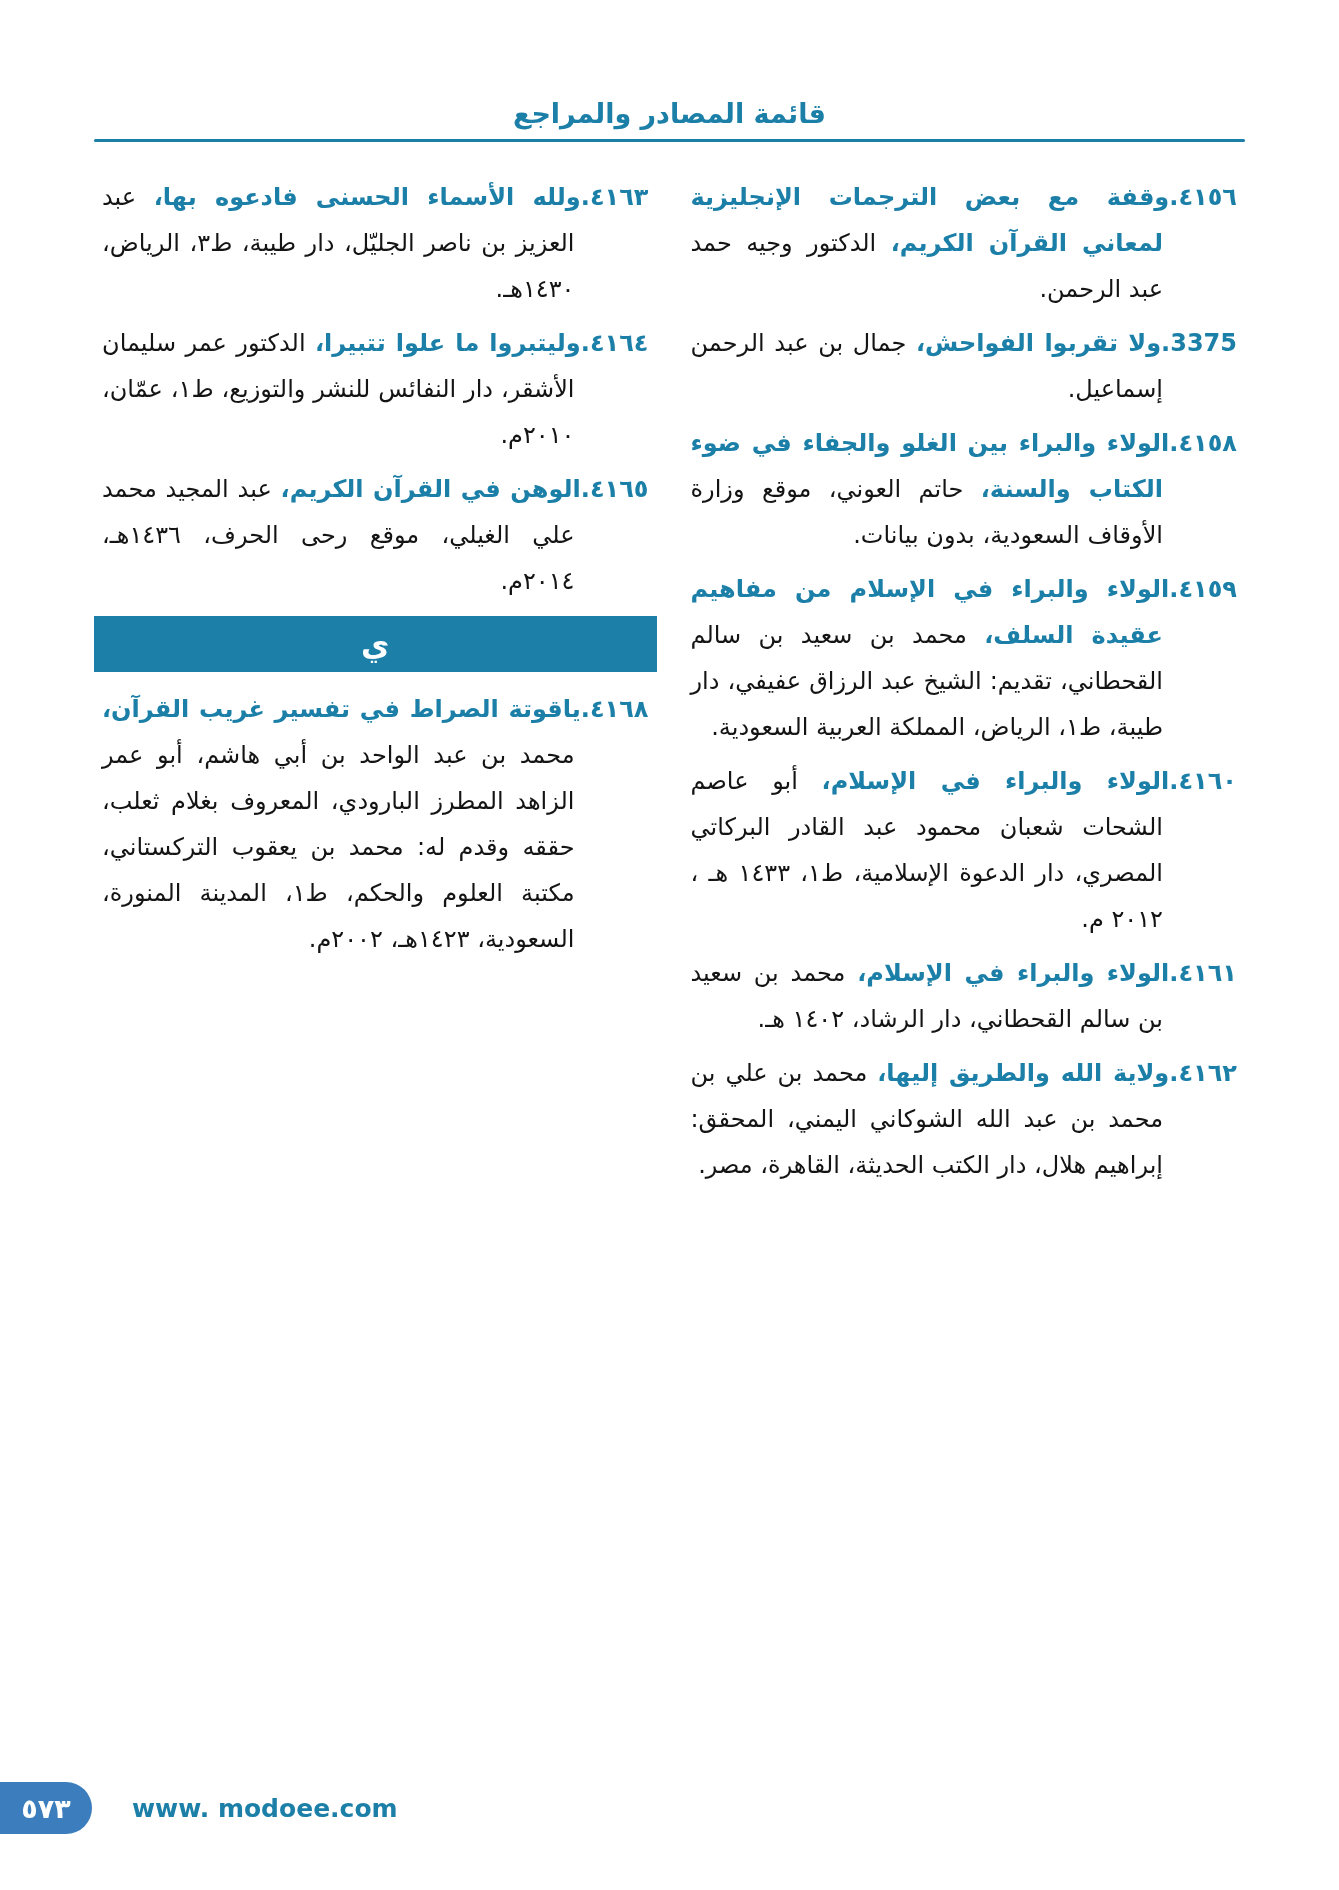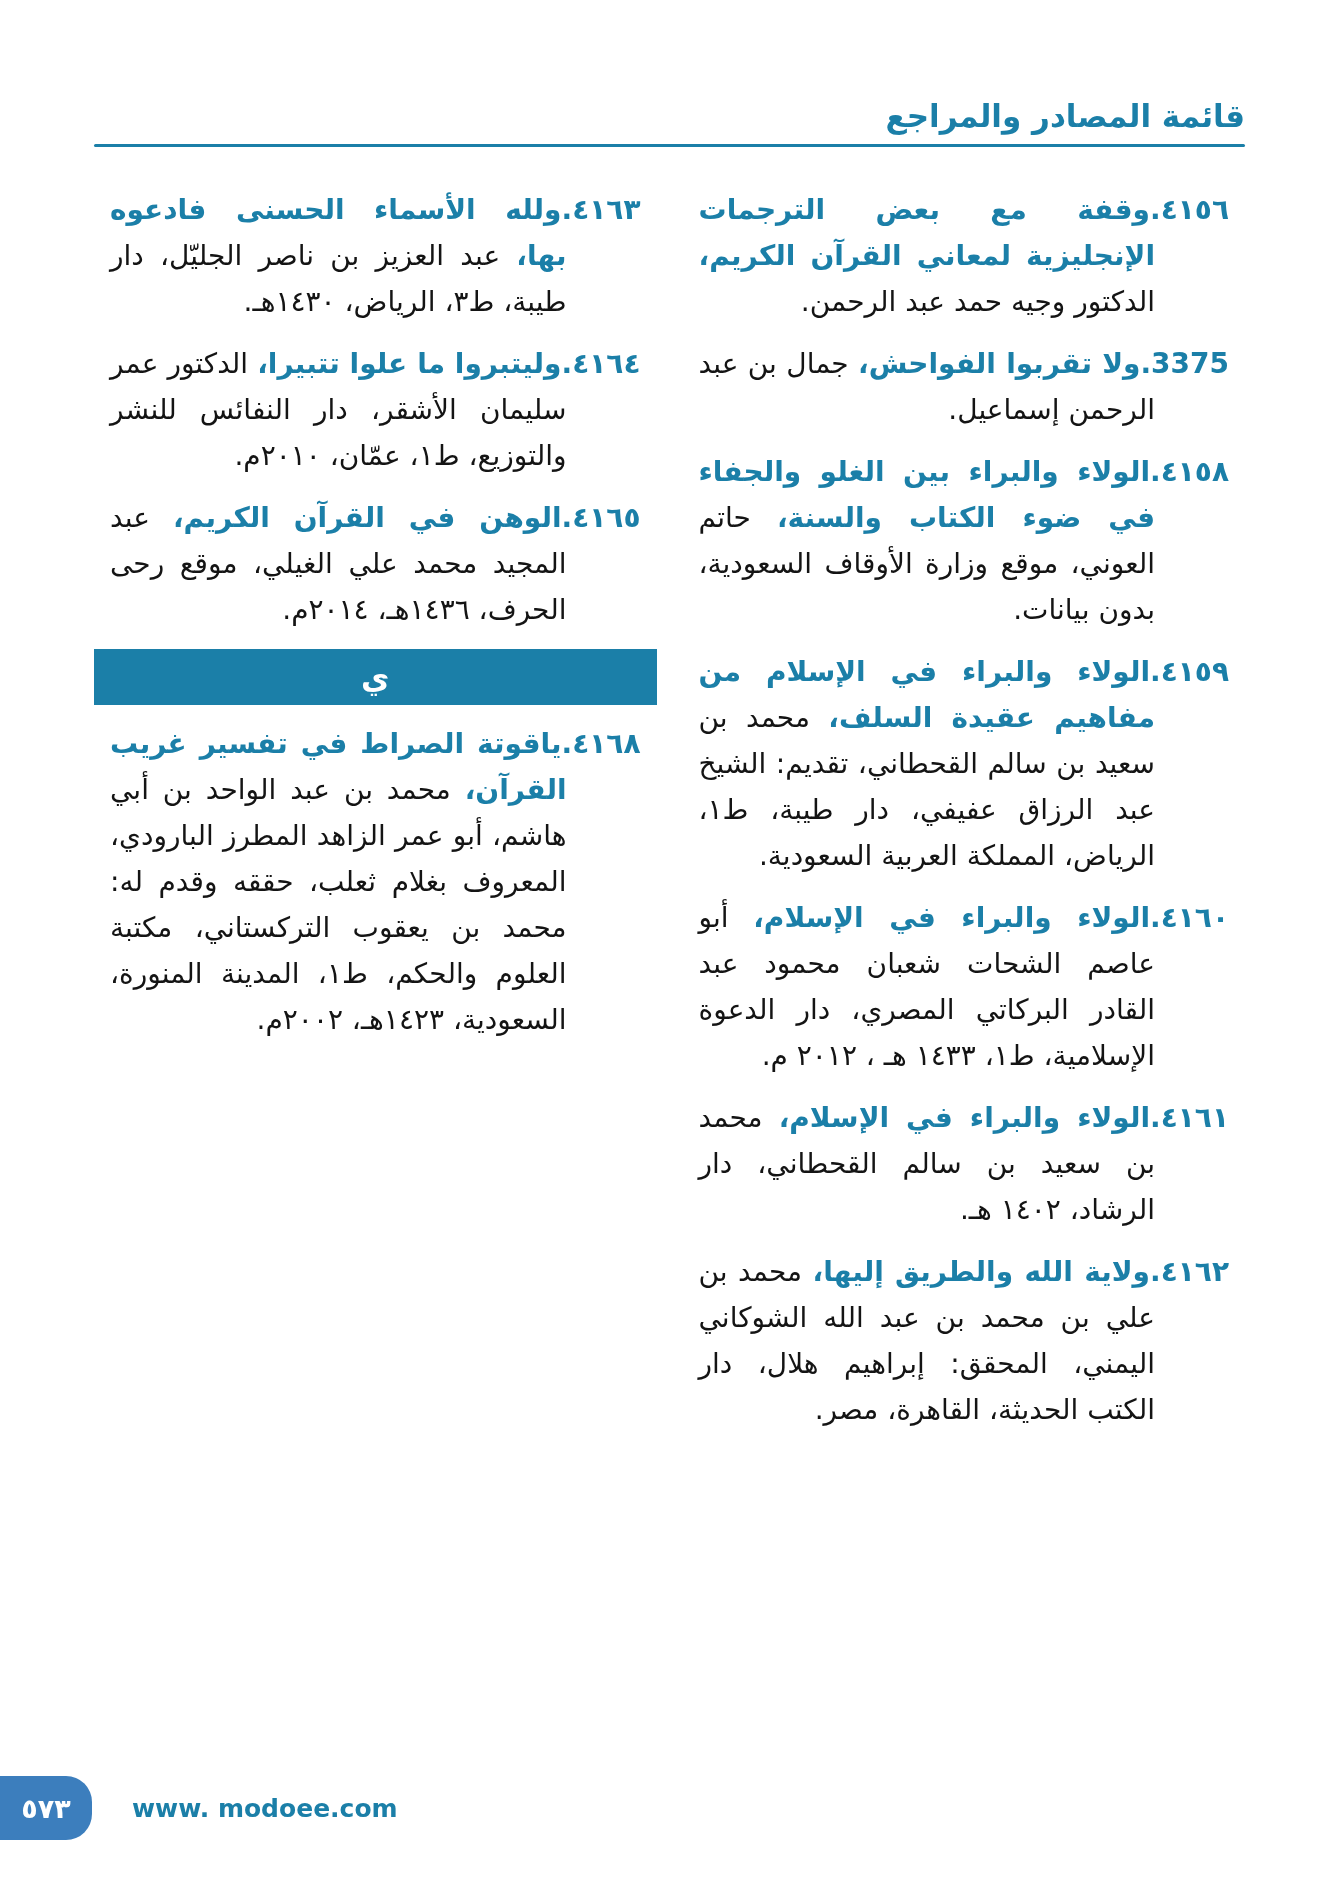--- a/index.html
+++ b/index.html
@@ -12,41 +12,41 @@
     width:1339px;height:1890px;
     background:#ffffff;
     position:relative;overflow:hidden;
     font-family:"DejaVu Sans", sans-serif;
     direction:rtl;
     color:#141414;
   }
   .page{position:absolute;inset:0;padding:0 94px;}
   .running-head{
     margin-top:98px;
-    text-align:right;
-    font-size:31px;
+    text-align:center;
+    font-size:27px;
     font-weight:bold;
     color:var(--accent);
   }
   .header-rule{
     height:3px;
     background:var(--accent);
     margin-top:10px;
     border-radius:2px;
   }
   .columns{
     display:flex;
     gap:26px;
     margin-top:24px;
     align-items:flex-start;
   }
   .col{flex:1 1 0;min-width:0;}
   .entry{
-    margin:16px;
-    font-size:28px;
+    margin:8px;
+    font-size:24px;
     line-height:46px;
     text-align:justify;
     padding-right:74px;
     text-indent:-74px;
   }
   .num,.title{
     color:var(--accent);
     font-weight:bold;
   }
   .section-divider{
@@ -63,21 +63,21 @@
   .footer{
     position:absolute;
     left:0;
     bottom:56px;
     height:52px;
     display:flex;
     align-items:center;
     direction:ltr;
   }
   .page-badge{
-    width:92px;height:64px;
+    width:92px;height:52px;
     background:var(--badge);
     color:#ffffff;
     border-radius:0 26px 26px 0;
     display:flex;align-items:center;justify-content:center;
     font-size:27px;
     font-weight:bold;
   }
   .website{
     color:var(--accent);
     font-size:25px;

